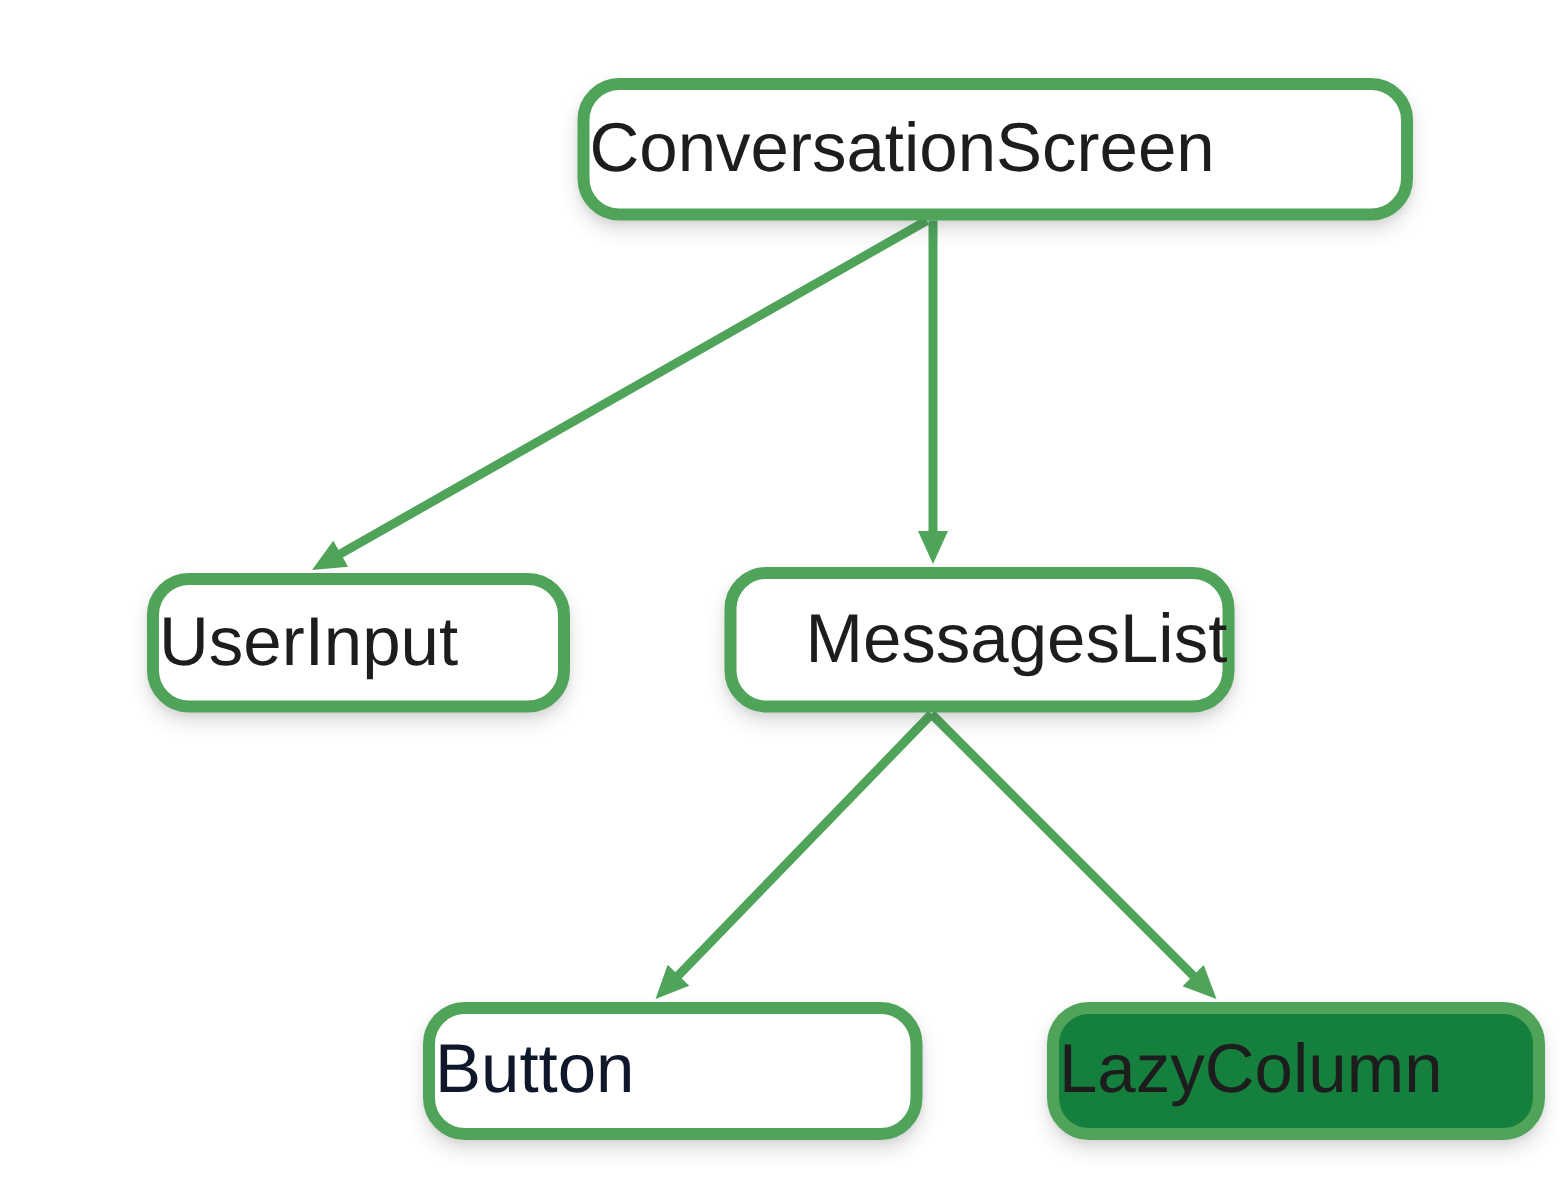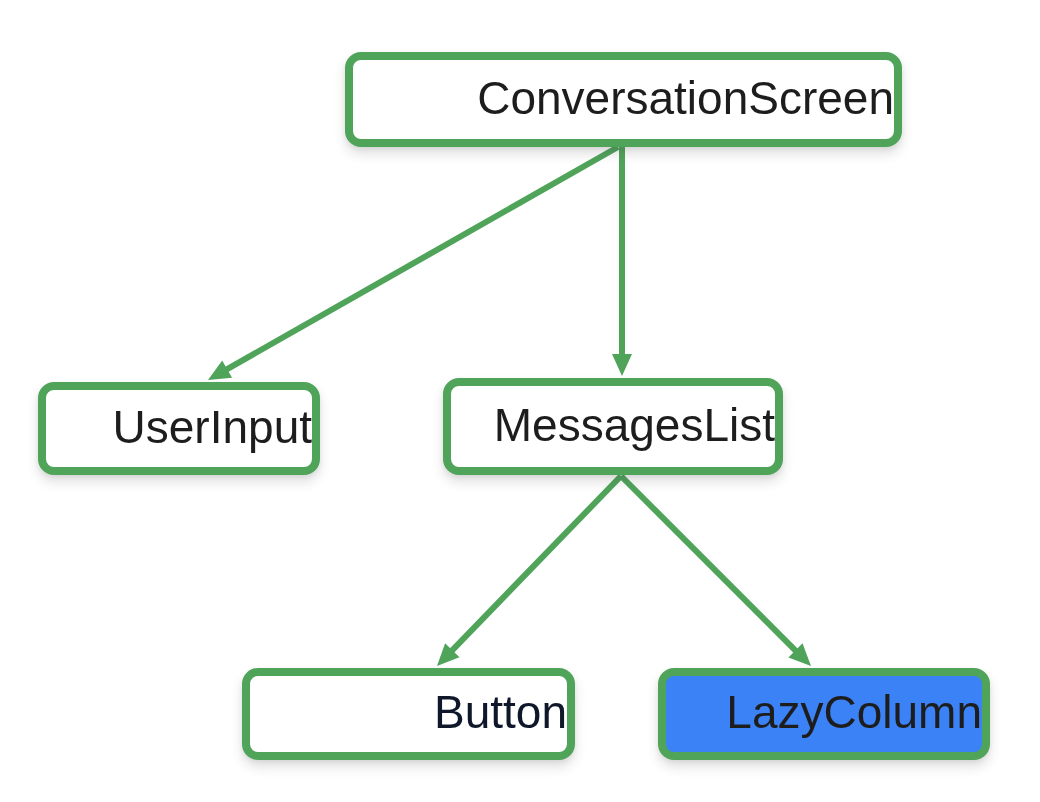--- a/index.html
+++ b/index.html
@@ -22,25 +22,26 @@
     width: 1040px;
     height: 802px;
     pointer-events: none;
   }
   .node {
     position: absolute;
     box-sizing: border-box;
     background: #ffffff;
     border-style: solid;
     border-width: 8px;
-    border-radius: 16px;
+    border-radius: 28px;
     display: flex;
     align-items: center;
-    justify-content: flex-end;
+    justify-content: flex-start;
     box-shadow: 0 7px 12px rgba(60, 64, 67, 0.16), 0 2px 4px rgba(60, 64, 67, 0.08);
+    margin-left: 40px;
   }
   .node-label {
     font-size: 46px;
     line-height: 1;
     color: #1d1d1d;
     letter-spacing: 0px;
     white-space: nowrap;
     padding-bottom: 4px;
   }
 </style>
@@ -55,26 +56,26 @@
       <polygon points="622,376 612,354 632,354" fill="#4FA45A"></polygon>
       <line x1="621" y1="476" x2="449.5221194879671" y2="653.0695505287297" stroke="#4FA45A" stroke-width="6"></line>
       <polygon points="437,666 445.12122966792066,643.2393842640213 459.4883957471099,657.1528503617624" fill="#4FA45A"></polygon>
       <line x1="621" y1="476" x2="798.2720779386422" y2="653.2720779386422" stroke="#4FA45A" stroke-width="6"></line>
       <polygon points="811,666 788.3725830020305,657.5147186257614 802.5147186257614,643.3725830020305" fill="#4FA45A"></polygon>
     </svg>
   <div id="nodes">
       <div class="node" style="left: 345px; top: 52px; width: 557px; height: 95px; border-color: rgb(79, 164, 90); background: rgb(255, 255, 255);">
         <span class="node-label" style="color: rgb(29, 29, 29);">ConversationScreen</span>
       </div>
-      <div class="node" style="left: 38px; top: 382px; width: 282px; height: 93px; border-color: rgb(79, 164, 90); background: rgb(255, 255, 255);">
+      <div class="node" style="left: 58px; top: 382px; width: 282px; height: 93px; border-color: rgb(79, 164, 90); background: rgb(255, 255, 255);">
         <span class="node-label" style="color: rgb(29, 29, 29);">UserInput</span>
       </div>
-      <div class="node" style="left: 443px; top: 378px; width: 340px; height: 97px; border-color: rgb(79, 164, 90); background: rgb(255, 255, 255);">
+      <div class="node" style="left: 443px; top: 378px; width: 340px; height: 97px; border-color: rgb(79, 164, 90); background: rgb(255, 255, 255); padding-left: 46px;">
         <span class="node-label" style="color: rgb(29, 29, 29);">MessagesList</span>
       </div>
       <div class="node" style="left: 242px; top: 668px; width: 333px; height: 92px; border-color: rgb(79, 164, 90); background: rgb(255, 255, 255);">
         <span class="node-label" style="color: #0f172a;">Button</span>
       </div>
-      <div class="node" style="left: 658px; top: 668px; width: 332px; height: 92px; border-color: rgb(79, 164, 90); background: #3b82f6;">
+      <div class="node" style="left: 658px; top: 668px; width: 332px; height: 92px; border-color: rgb(79, 164, 90); background: #15803d;">
         <span class="node-label" style="color: rgb(29, 29, 29);">LazyColumn</span>
       </div>
     </div>
 </div>
 
 </body></html>

